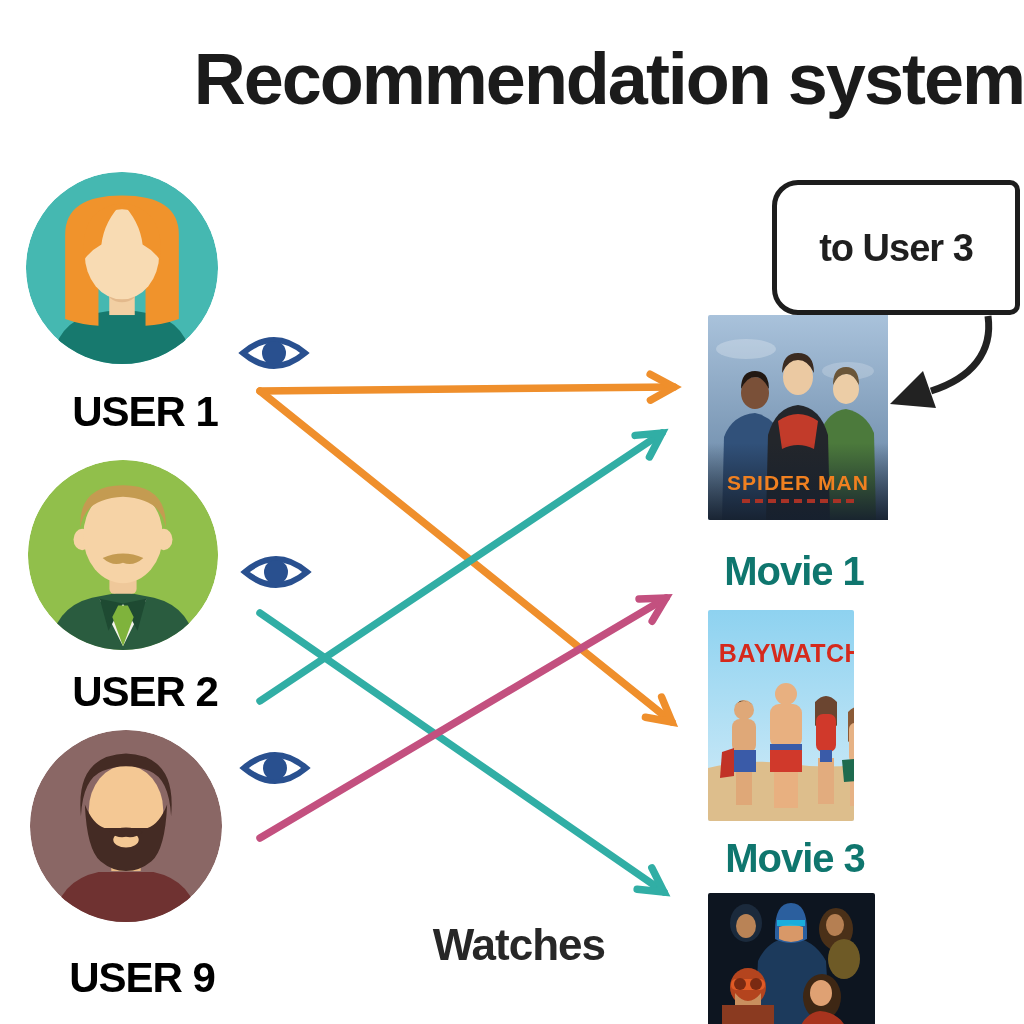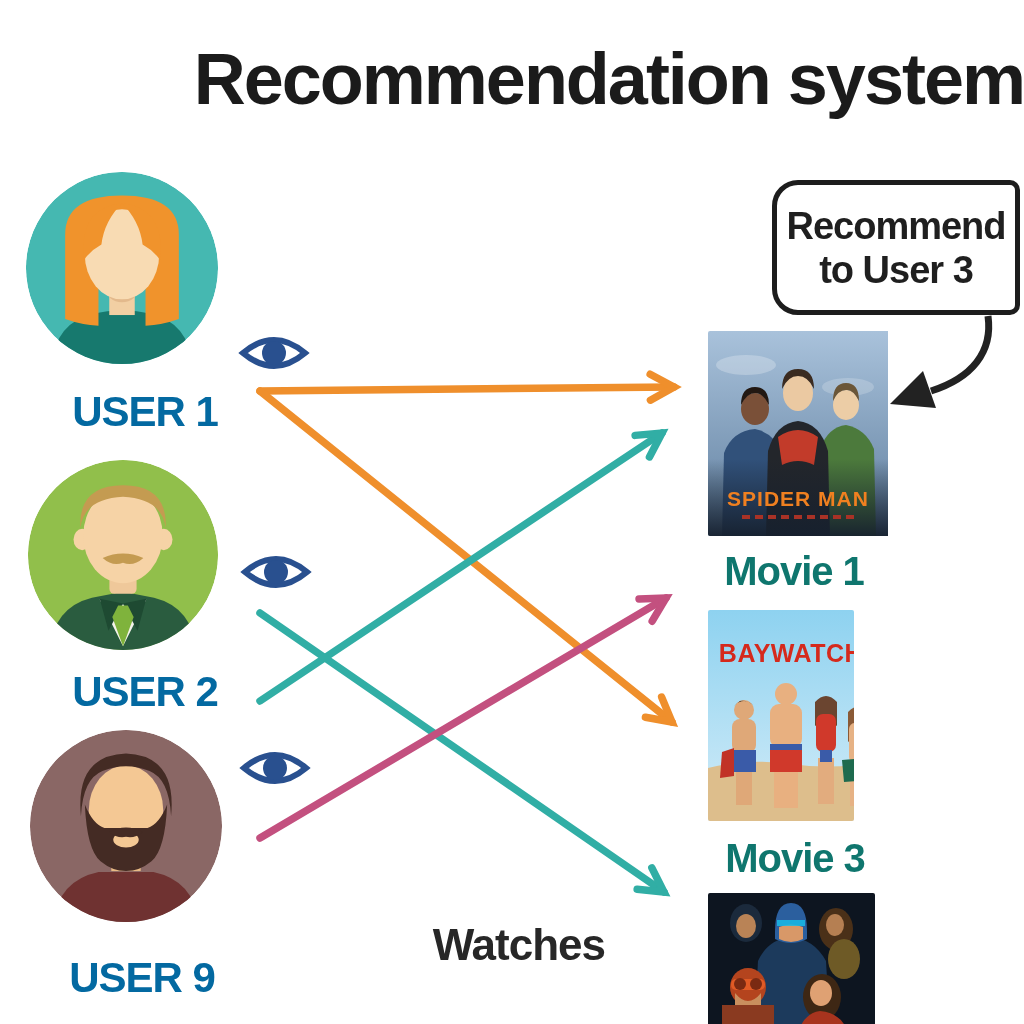--- a/index.html
+++ b/index.html
@@ -6,21 +6,21 @@
   body{
     width:1024px;height:1024px;position:relative;overflow:hidden;
     background:#ffffff;font-family:"Liberation Sans",sans-serif;color:#1b1b1b;
   }
   .abs{position:absolute;}
   .page-title{
     left:0;top:38px;width:1024px;text-align:right;
     font-size:72px;font-weight:bold;letter-spacing:-2px;color:#1b1b1b;
   }
   .user-label{
-    width:240px;text-align:center;font-size:42px;font-weight:bold;letter-spacing:-1px;color:#0369a1;
+    width:240px;text-align:center;font-size:42px;font-weight:bold;letter-spacing:-1px;color:#000000;
   }
   .movie-label{
     width:200px;text-align:center;font-size:40px;font-weight:bold;letter-spacing:-1px;color:#0f766e;
   }
   .watches-label{
     left:305px;top:920px;width:300px;text-align:right;
     font-size:44px;font-weight:bold;letter-spacing:-1px;color:#272727;
   }
   .callout{
     left:772px;top:180px;width:248px;height:135px;box-sizing:border-box;
@@ -134,25 +134,24 @@
       <line x1="260" y1="613" x2="664" y2="892" stroke="#31AEA5" stroke-width="7.5" stroke-linecap="round"></line>
       <polyline points="637.1469664568386,889.1867119717575 664,892 651.8585443047489,867.8839254106259" fill="none" stroke="#31AEA5" stroke-width="7.5" stroke-linecap="round"></polyline>
     </g>
     <g>
       <line x1="260" y1="838" x2="666" y2="598" stroke="#C3507F" stroke-width="7.5" stroke-linecap="round"></line>
       <polyline points="652.1896702561147,621.2007498233388 666,598 639.0154891924528,598.9144268573109" fill="none" stroke="#C3507F" stroke-width="7.5" stroke-linecap="round"></polyline>
     </g>
   </svg>
 
 <div class="abs callout">
-  <div>Recommend</div>
   <div>to User 3</div>
 </div>
 
-<div class="abs poster" style="left:708px;top:331px;width:212px;height:205px;">
+<div class="abs poster" style="left:708px;top:315px;width:212px;height:205px;">
   <svg width="180" height="205" viewBox="0 0 180 205">
     <defs>
       <linearGradient id="sky1" x1="0" y1="0" x2="0" y2="1">
         <stop offset="0" stop-color="#A9C2DB"></stop>
           <stop offset="1" stop-color="#5F7E9E"></stop>
       </linearGradient>
       <linearGradient id="fade1" x1="0" y1="0" x2="0" y2="1">
         <stop offset="0" stop-color="#16202E" stop-opacity="0"></stop>
           <stop offset="1" stop-color="#16202E" stop-opacity="0.95"></stop>
       </linearGradient>

